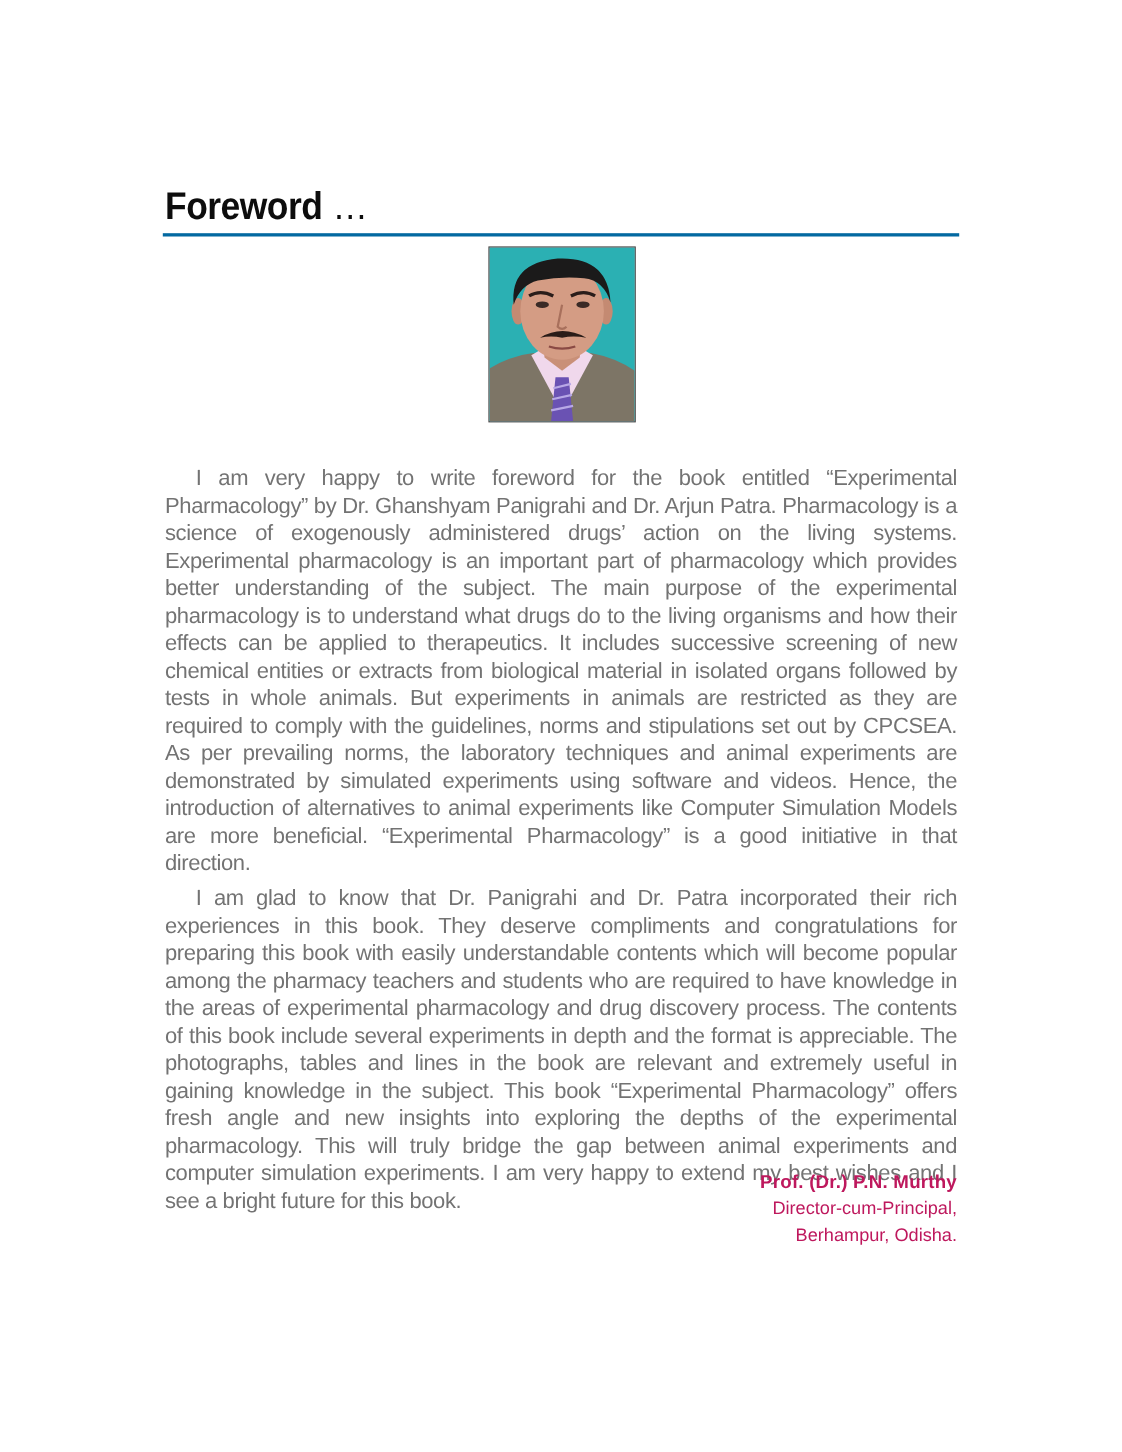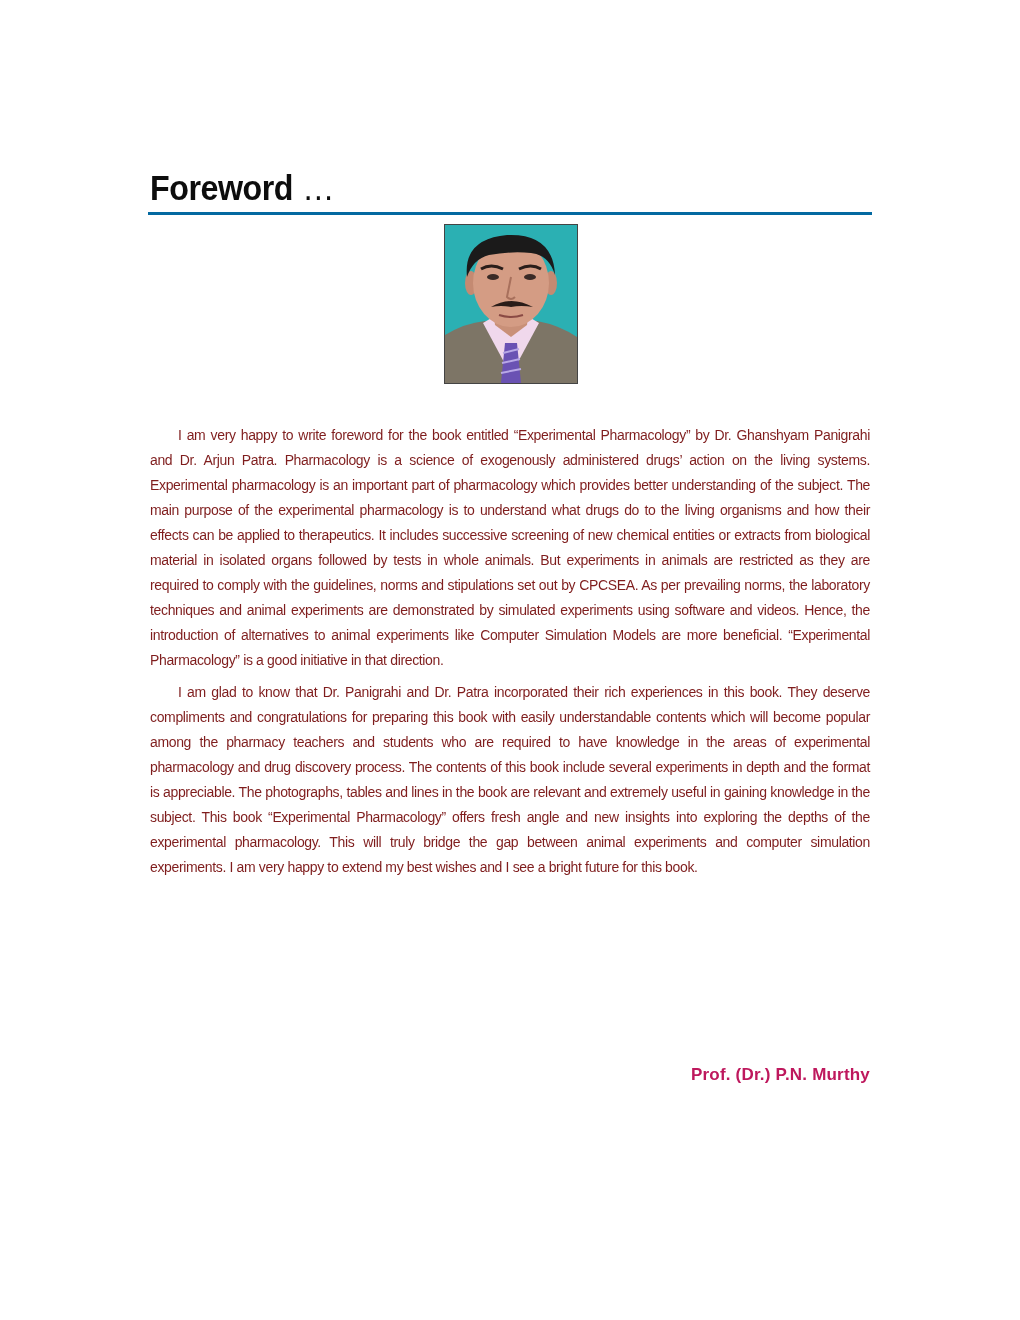--- a/index.html
+++ b/index.html
@@ -51,24 +51,24 @@
       overflow: hidden;
       background: linear-gradient(180deg, #26a7a9 0%, #2ab6b6 55%, #2aa9ad 100%);
     }
     .portrait svg { display: block; }
     .body-text {
       position: absolute;
       left: 2px;
       top: 263px;
       width: 720px;
       font-family: "Liberation Sans Narrow", "Liberation Sans", sans-serif;
-      font-size: 14px;
+      font-size: 20px;
       line-height: 25px;
       text-align: justify;
-      color: #7f1d1d;
+      color: #737373;
     }
     .body-text p {
       margin: 0 0 0 0;
       text-indent: 28px;
       letter-spacing: -0.35px;
       word-spacing: 0px;
     }
     .body-text p + p {
       margin-top: 7px;
     }
@@ -131,15 +131,17 @@
     </svg>
   </div>
 
   <div class="body-text">
     <p>I am very happy to write foreword for the book entitled “Experimental Pharmacology” by Dr. Ghanshyam Panigrahi and Dr. Arjun Patra. Pharmacology is a science of exogenously administered drugs’ action on the living systems. Experimental pharmacology is an important part of pharmacology which provides better understanding of the subject. The main purpose of the experimental pharmacology is to understand what drugs do to the living organisms and how their effects can be applied to therapeutics. It includes successive screening of new chemical entities or extracts from biological material in isolated organs followed by tests in whole animals. But experiments in animals are restricted as they are required to comply with the guidelines, norms and stipulations set out by CPCSEA. As per prevailing norms, the laboratory techniques and animal experiments are demonstrated by simulated experiments using software and videos. Hence, the introduction of alternatives to animal experiments like Computer Simulation Models are more beneficial. “Experimental Pharmacology” is a good initiative in that direction.</p>
     <p>I am glad to know that Dr. Panigrahi and Dr. Patra incorporated their rich experiences in this book. They deserve compliments and congratulations for preparing this book with easily understandable contents which will become popular among the pharmacy teachers and students who are required to have knowledge in the areas of experimental pharmacology and drug discovery process.  The contents of this book include several experiments in depth and the format is appreciable. The photographs, tables and lines in the book are relevant and extremely useful in gaining knowledge in the subject. This book “Experimental Pharmacology” offers fresh angle and new insights into exploring the depths of the experimental pharmacology.  This will truly bridge the gap between animal experiments and computer simulation experiments. I am very happy to extend my best wishes and I see a bright future for this book.</p>
   </div>
 
   <div class="signature">
     <div class="sig-name">Prof. (Dr.) P.N. Murthy</div>
+    <div>Director-cum-Principal,</div>
+    <div>Berhampur, Odisha.</div>
   </div>
 
 </div>
 
 </body></html>

